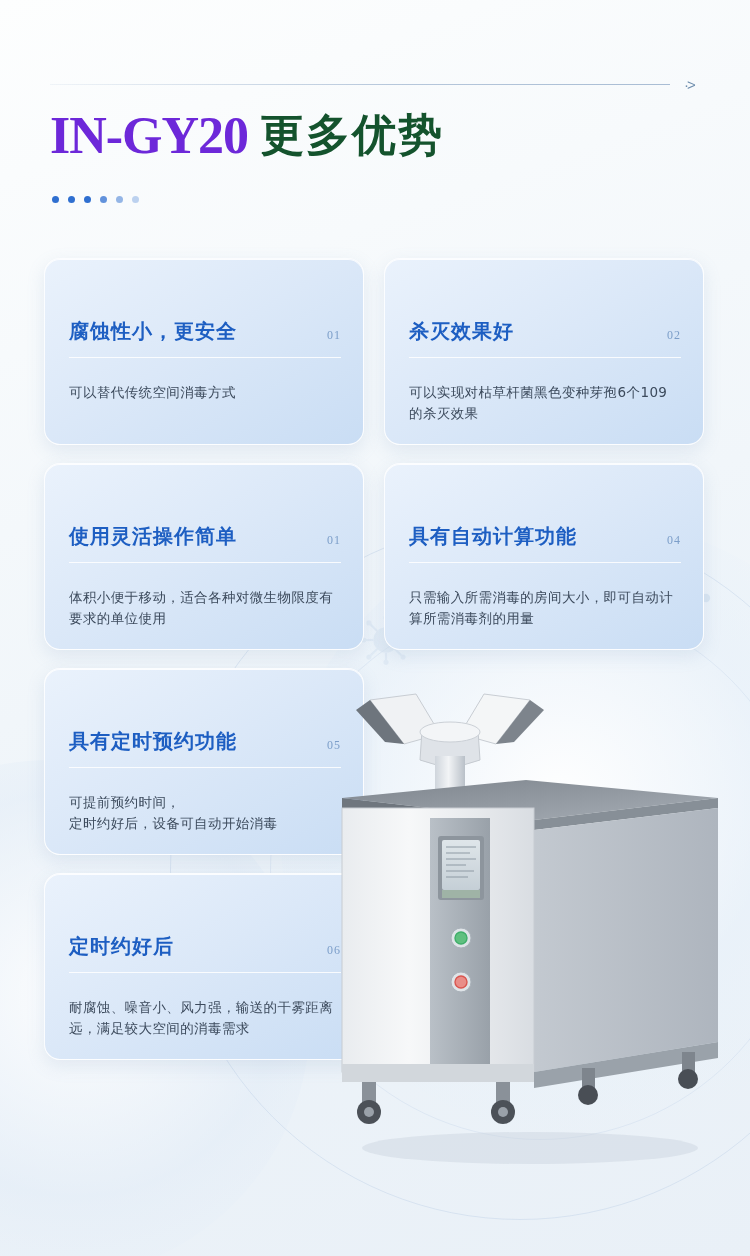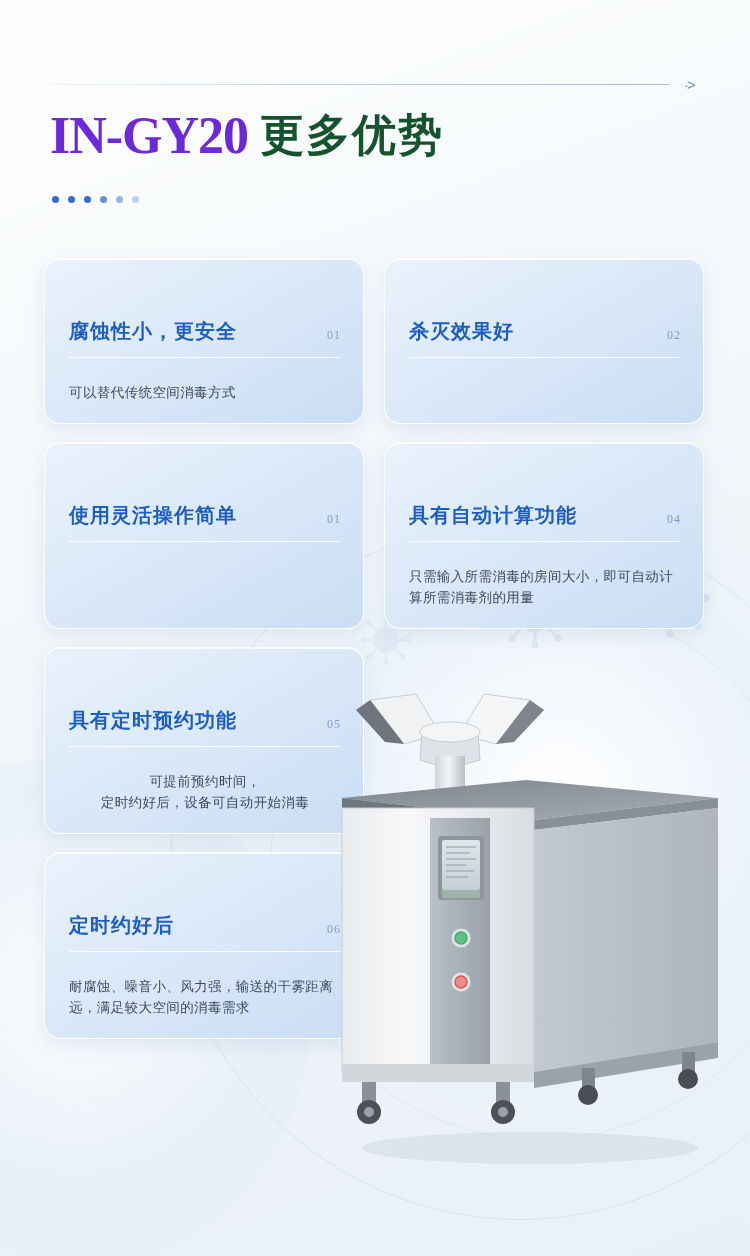--- a/index.html
+++ b/index.html
@@ -282,47 +282,49 @@
         <div class="card-num">01</div>
       </div>
       <div class="card-desc">可以替代传统空间消毒方式</div>
     </div>
 
     <div class="card h1">
       <div class="card-head">
         <div class="card-title">杀灭效果好</div>
         <div class="card-num">02</div>
       </div>
+      <div class="card-desc">可以实现对枯草杆菌黑色变种芽孢6个109的杀灭效果</div>
     </div>
   </div>
 
   <div class="row">
     <div class="card tall">
       <div class="card-head">
         <div class="card-title">使用灵活操作简单</div>
         <div class="card-num">01</div>
       </div>
+      <div class="card-desc">体积小便于移动，适合各种对微生物限度有要求的单位使用</div>
     </div>
 
     <div class="card tall">
       <div class="card-head">
         <div class="card-title">具有自动计算功能</div>
         <div class="card-num">04</div>
       </div>
       <div class="card-desc">只需输入所需消毒的房间大小，即可自动计算所需消毒剂的用量</div>
     </div>
   </div>
 
   <div class="row">
     <div class="card tall">
       <div class="card-head">
         <div class="card-title">具有定时预约功能</div>
         <div class="card-num">05</div>
       </div>
-      <div class="card-desc" style="white-space: pre-line; text-align: center;">可提前预约时间，
+      <div class="card-desc" style="white-space: pre-line;">可提前预约时间，
 定时约好后，设备可自动开始消毒</div>
     </div>
   </div>
 
   <div class="row">
     <div class="card tall">
       <div class="card-head">
         <div class="card-title">定时约好后</div>
         <div class="card-num">06</div>
       </div>

